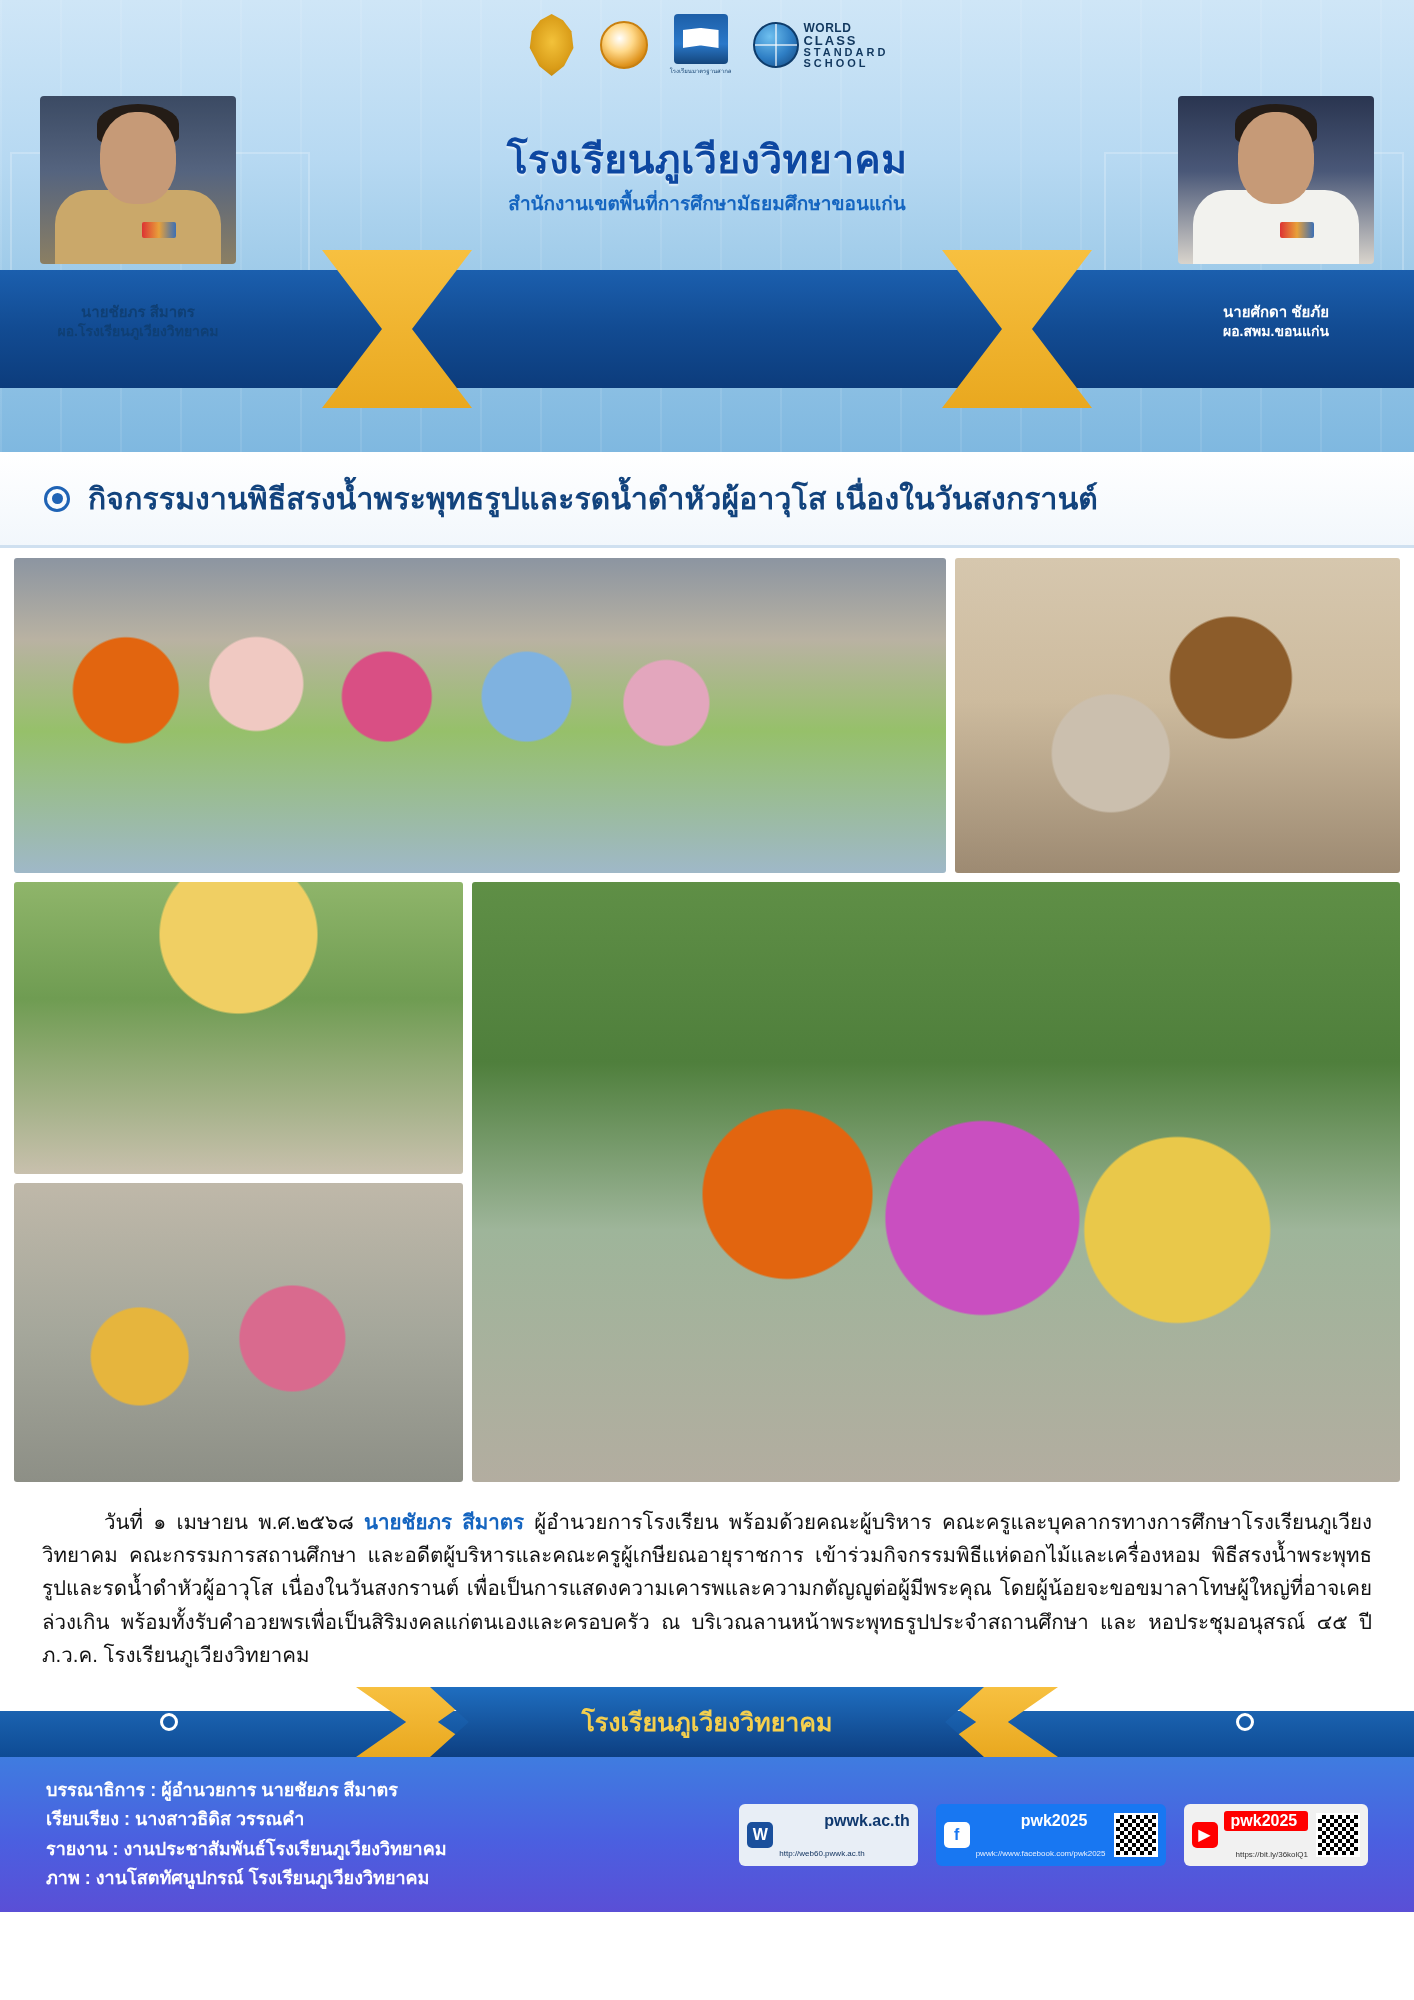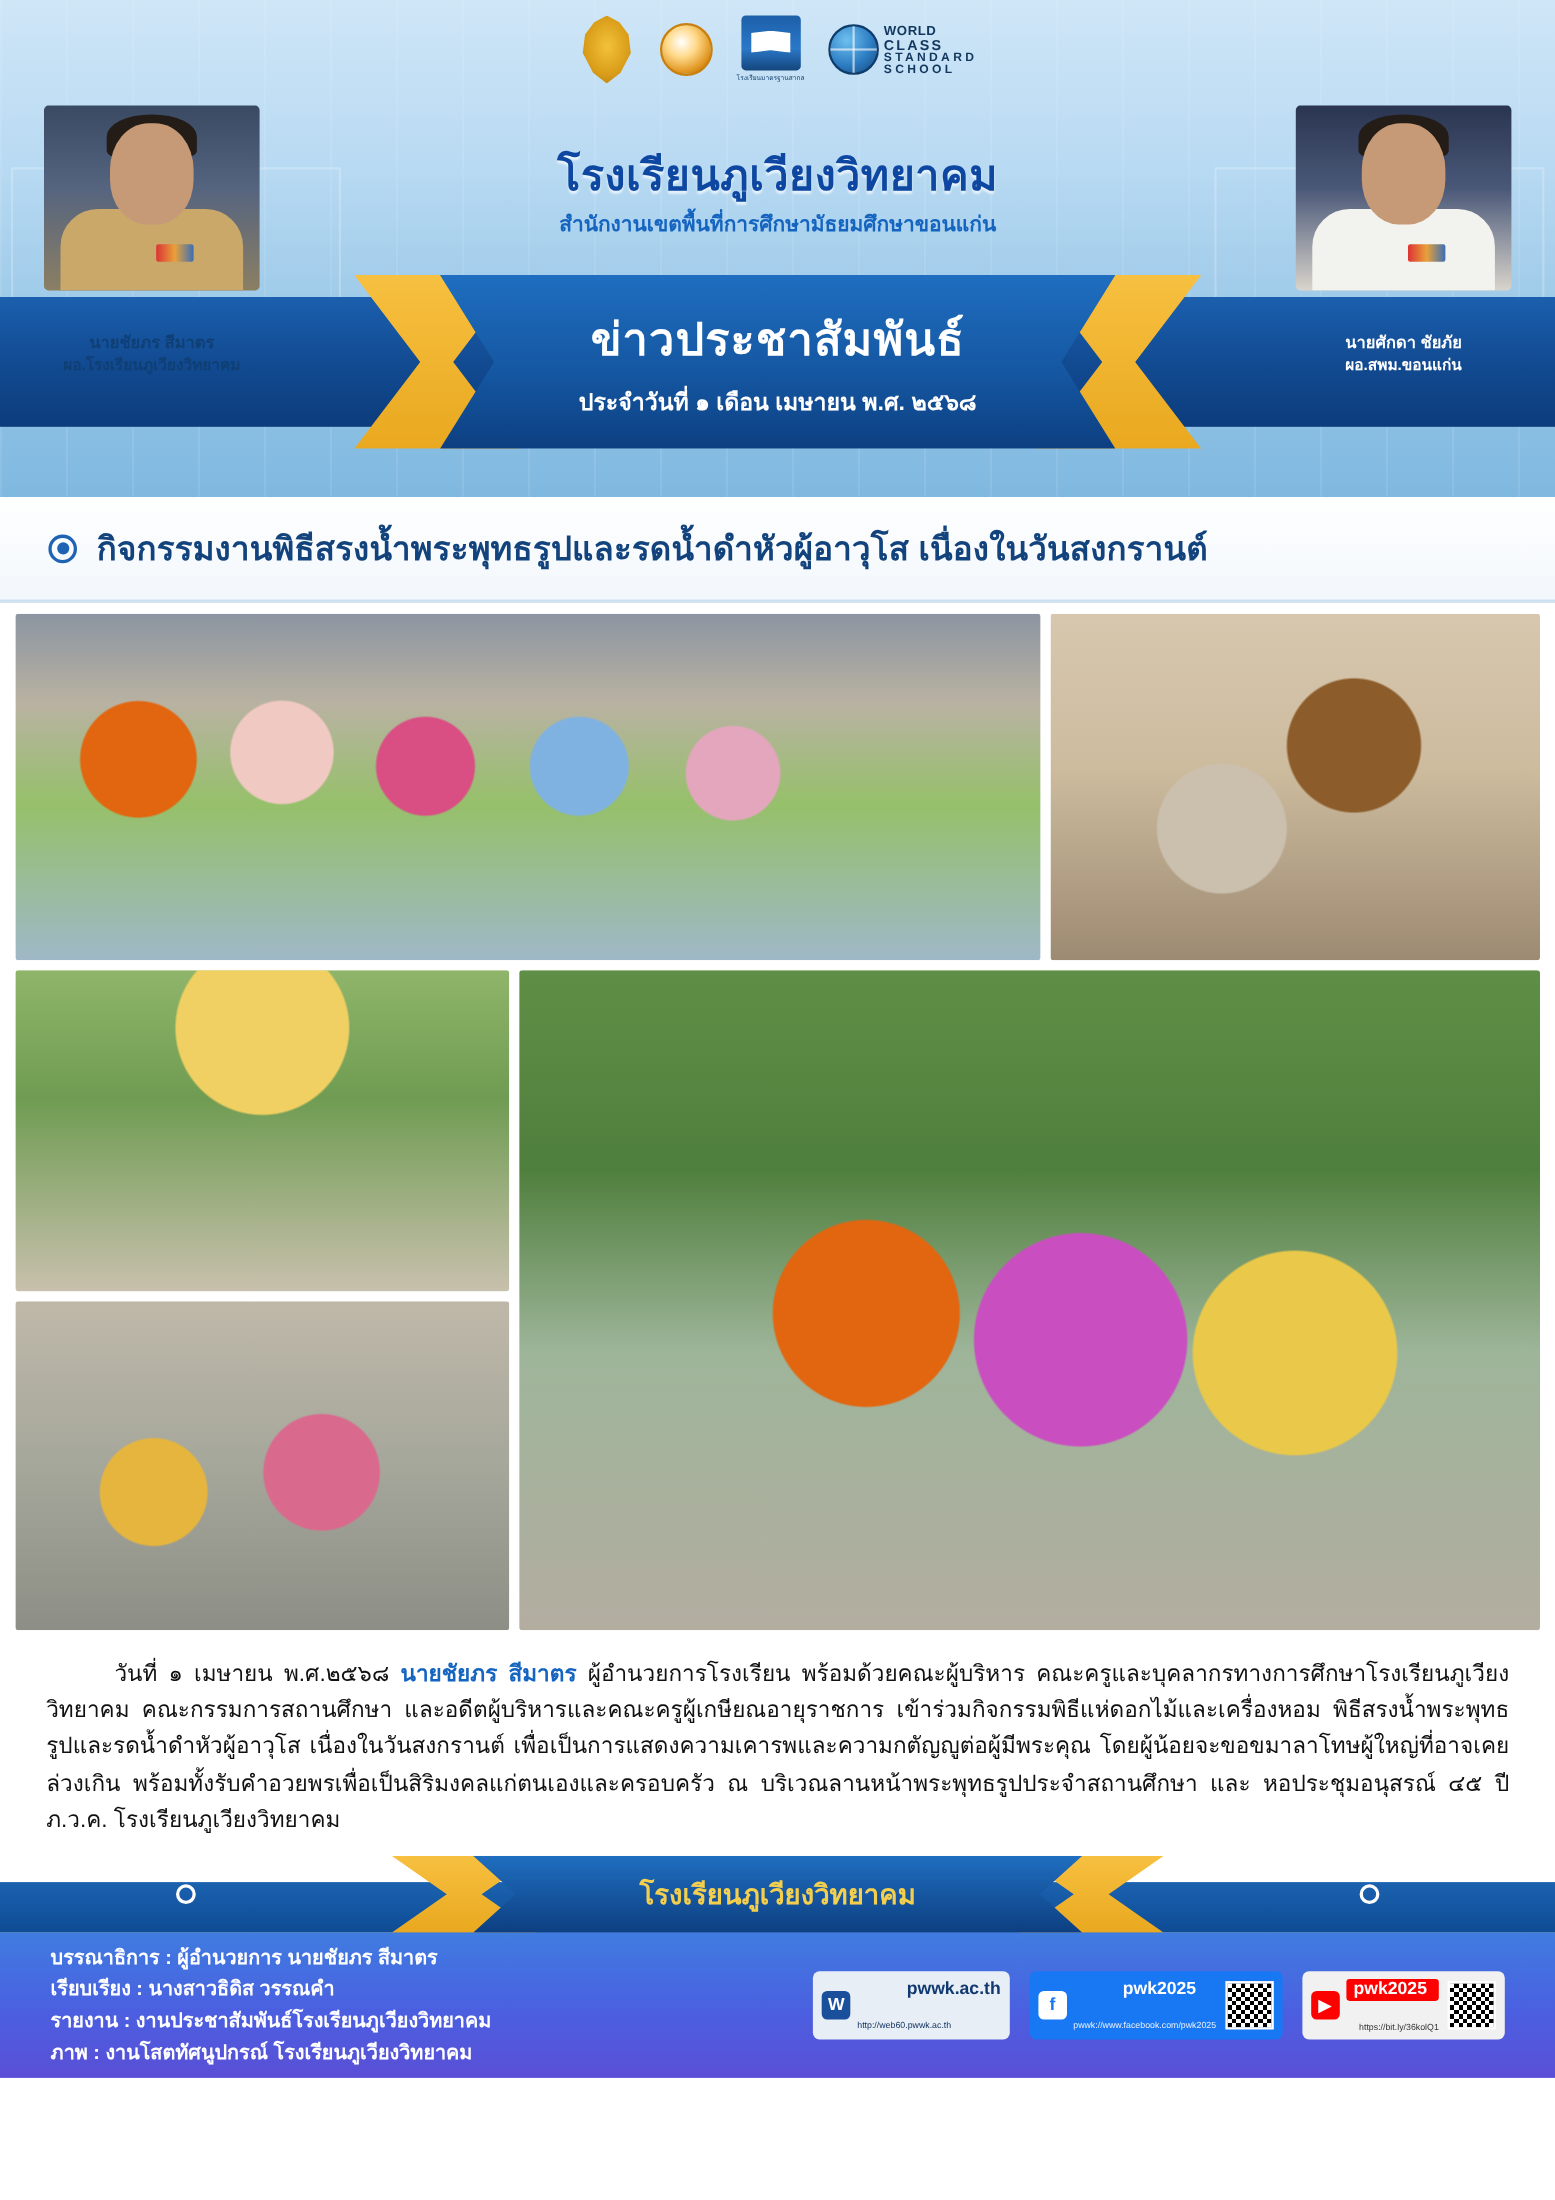--- a/index.html
+++ b/index.html
@@ -373,21 +373,21 @@
   .footer-dot {
     position: absolute; top: 26px;
     width: 18px; height: 18px; border-radius: 50%;
     border: 3px solid #ffffff;
   }
   .footer-dot.l { left: 160px; }
   .footer-dot.r { right: 160px; }
 
   .credits {
     position: relative;
-    height: 132px;
+    height: 155px;
     background: linear-gradient(180deg, #3f7ce0 0%, #4b5fe0 55%, #5a4fd6 100%);
     display: flex;
     align-items: center;
     padding: 0 46px;
   }
   .credit-lines {
     color: #ffffff;
     font-size: 18px;
     font-weight: bold;
     line-height: 1.62;
@@ -471,24 +471,20 @@
       </div>
     </div>
 
     <div class="school-title">โรงเรียนภูเวียงวิทยาคม</div>
     <div class="school-sub">สำนักงานเขตพื้นที่การศึกษามัธยมศึกษาขอนแก่น</div>
 
     <div class="ribbon-wrap">
       <div class="ribbon-band"></div>
       <div class="ribbon-gold-left"></div>
       <div class="ribbon-gold-right"></div>
-      <div class="ribbon-center">
-        <div class="ribbon-title">ข่าวประชาสัมพันธ์</div>
-        <div class="ribbon-date">ประจำวันที่ ๑ เดือน  เมษายน    พ.ศ. ๒๕๖๘</div>
-      </div>
     </div>
 
     <div class="portrait left">
       <div class="portrait-photo">
         <div class="pbody"></div>
         <div class="phair"></div>
         <div class="pface"></div>
         <div class="pmedal"></div>
       </div>
       <div class="portrait-name">นายชัยภร สีมาตร</div>

